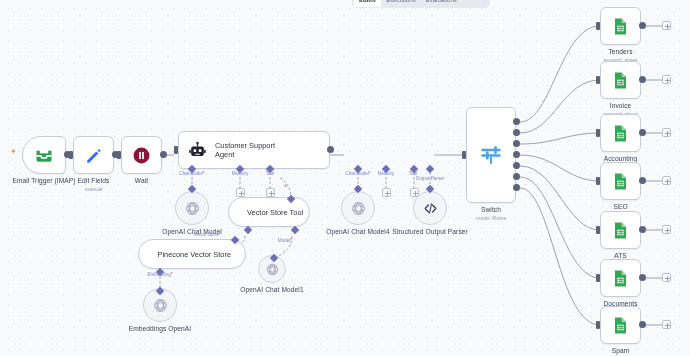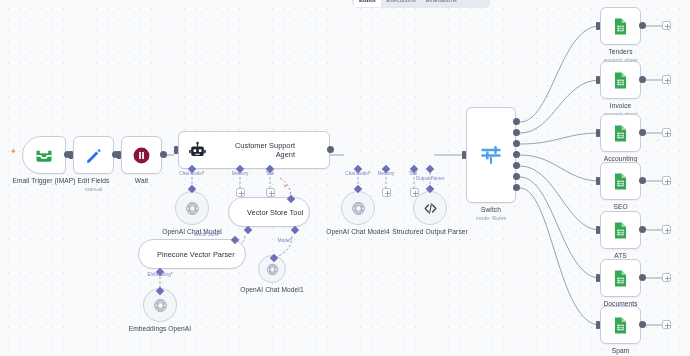--- a/index.html
+++ b/index.html
@@ -212,21 +212,21 @@
       <svg class="ico" width="19" height="19" viewBox="0 0 24 24">
         <rect x="4" y="7" width="16" height="12" rx="2.5" fill="#1f2430"></rect>
         <rect x="7" y="10.5" width="3.4" height="3.4" rx=".6" fill="#fff"></rect>
         <rect x="13.6" y="10.5" width="3.4" height="3.4" rx=".6" fill="#fff"></rect>
         <rect x="9" y="16" width="6" height="1.4" rx=".7" fill="#fff"></rect>
         <rect x="11.2" y="3.2" width="1.6" height="3.8" fill="#1f2430"></rect>
         <circle cx="12" cy="2.6" r="1.5" fill="#1f2430"></circle>
         <rect x="1.6" y="11" width="2" height="4.5" rx="1" fill="#1f2430"></rect>
         <rect x="20.4" y="11" width="2" height="4.5" rx="1" fill="#1f2430"></rect>
       </svg>
-      <div class="ntitle" style="white-space:normal;width:80px;line-height:9px;text-align:right;">Customer Support Agent</div>
+      <div class="ntitle" style="white-space:normal;width:80px;line-height:9px;">Customer Support Agent</div>
     </div>
     <div class="port-in" style="left:-4px; top:15px;"></div>
     <div class="port-out" style="left:149px; top:15px;"></div>
   </div>
 
   <div class="port-diamond" style="left:189px; top:166px;"></div>
   <div class="port-diamond" style="left:237px; top:166px;"></div>
   <div class="port-diamond" style="left:267px; top:166px;"></div>
   <div class="conn-label req" style="left:170px; top:171px; width:44px;">Chat Model</div>
   <div class="conn-label" style="left:222px; top:171px; width:36px;">Memory</div>
@@ -276,21 +276,21 @@
         <g fill="#1f2430">
           <circle cx="12" cy="3.4" r="2.1"></circle>
             <circle cx="5.4" cy="7.4" r="1.7"></circle>
           <circle cx="18.6" cy="7.4" r="1.7"></circle>
             <circle cx="4.6" cy="15" r="1.7"></circle>
           <circle cx="19.4" cy="15" r="1.7"></circle>
             <circle cx="12" cy="20.3" r="2.1"></circle>
           <circle cx="12" cy="11.8" r="2.4"></circle>
         </g>
       </svg>
-      <div class="ntitle">Pinecone Vector Parser</div>
+      <div class="ntitle">Pinecone Vector Store</div>
     </div>
     <div class="port-diamond" style="left:19px; top:30px;"></div>
   </div>
   <div class="conn-label req" style="left:138px; top:272px; width:44px;">Embedding</div>
   <div class="port-diamond" style="left:157px; top:288px;"></div>
 
   <div class="node" style="left:143px; top:288px;">
     <div class="ncircle" style="width:34px;height:34px;">
       <svg class="ico" width="17" height="17" viewBox="0 0 24 24">
         <g fill="none" stroke="#a3a7bb" stroke-width="1.1">

